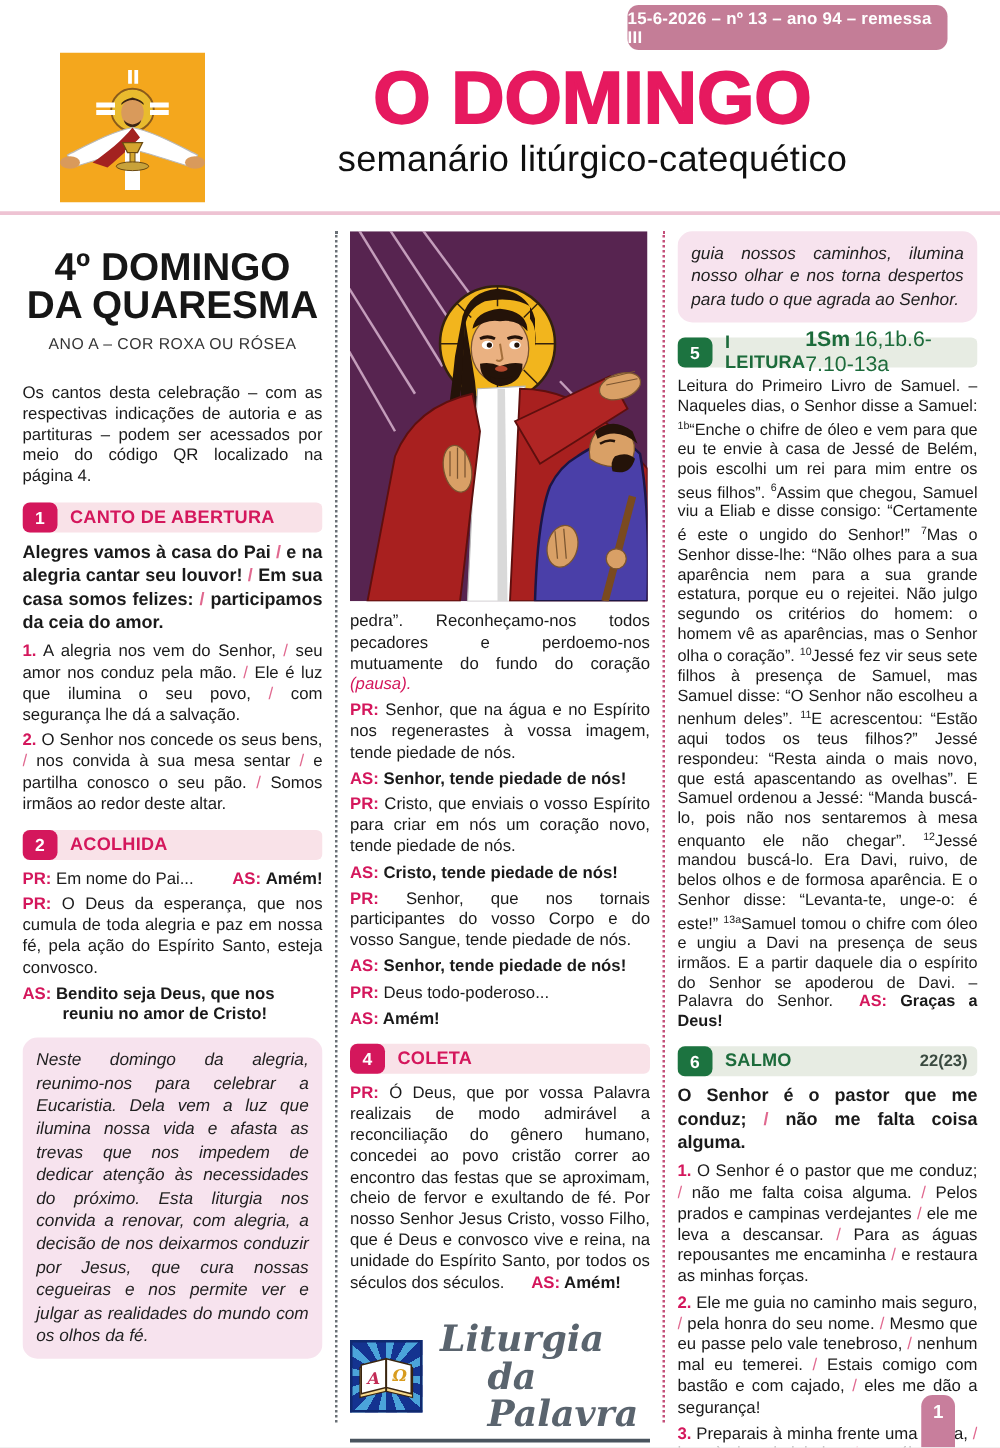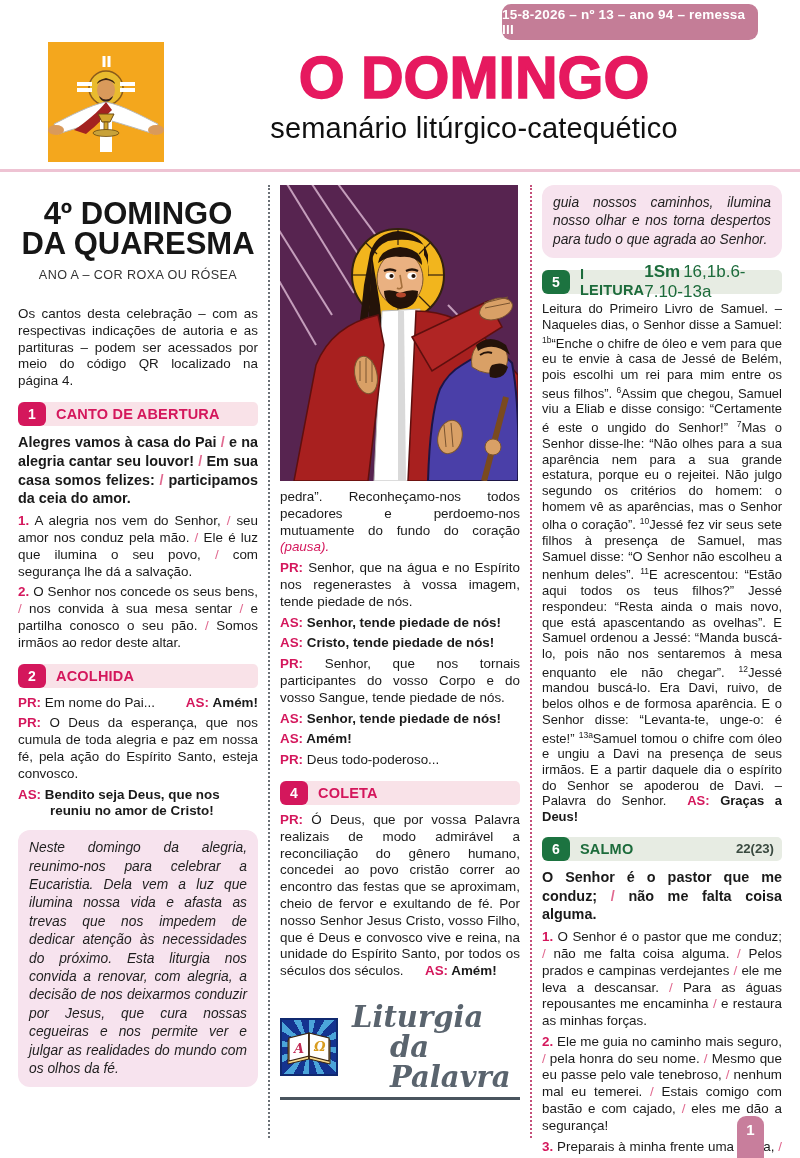--- a/index.html
+++ b/index.html
@@ -103,21 +103,21 @@
     background:#c87e9c; border-radius:9px 9px 0 0;
     color:#fff; font-weight:bold; font-size:15px; display:flex; justify-content:center; padding-top:5px;
   }
 </style>
 </head>
 <body>
 
 <div class="page">
 
   <div class="issue-badge">
-      <span>15-8-2026 – nº 13 – ano 94 – remessa III</span>
+      <span>15-6-2026 – nº 13 – ano 94 – remessa III</span>
     </div>
 
   <div class="logo-box">
     <svg width="116" height="120" viewBox="0 0 116 120">
       <rect x="0" y="0" width="116" height="120" fill="#f4a71d"></rect>
       <rect x="54.5" y="14" width="3" height="11" fill="#fff"></rect>
         <rect x="59.5" y="14" width="3" height="11" fill="#fff"></rect>
       <circle cx="58" cy="46" r="17" fill="#e9bb2e" stroke="#8a5b1b" stroke-width="1.5"></circle>
       <rect x="29" y="40" width="15" height="4" fill="#fff"></rect>
         <rect x="29" y="46" width="15" height="4" fill="#fff"></rect>
@@ -240,25 +240,26 @@
         <ellipse cx="170" cy="252" rx="12" ry="17" fill="#d9a066" stroke="#7a5430" stroke-width="1" transform="rotate(14 170 252)"></ellipse>
         <line x1="164" y1="240" x2="166" y2="262" stroke="#7a5430" stroke-width="1"></line>
         <line x1="171" y1="238" x2="173" y2="262" stroke="#7a5430" stroke-width="1"></line>
         <line x1="226" y1="212" x2="204" y2="296" stroke="#7a4a1f" stroke-width="6"></line>
         <circle cx="213" cy="262" r="8" fill="#d9a066" stroke="#7a5430" stroke-width="1"></circle>
       </svg>
 
       <p class="body"><span>pedra”. Reconheçamo-nos todos pecadores e perdoemo-nos mutuamente do fundo do coração </span><span class="run-pausa">(pausa).</span></p>
       <p class="body"><span class="run-pr">PR:</span><span> Senhor, que na água e no Espírito nos regenerastes à vossa imagem, tende piedade de nós.</span></p>
       <p class="body resp"><span class="run-as">AS:</span><span class="run-b"> Senhor, tende piedade de nós!</span></p>
+      <p class="body"><span class="run-pr">PR:</span><span> Cristo, que enviais o vosso Espírito para criar em nós um coração novo, tende piedade de nós.</span></p>
       <p class="body resp"><span class="run-as">AS:</span><span class="run-b"> Cristo, tende piedade de nós!</span></p>
       <p class="body"><span class="run-pr">PR:</span><span> Senhor, que nos tornais participantes do vosso Corpo e do vosso Sangue, tende piedade de nós.</span></p>
       <p class="body resp"><span class="run-as">AS:</span><span class="run-b"> Senhor, tende piedade de nós!</span></p>
+      <p class="body"><span class="run-pr">PR:</span><span> Deus todo-poderoso...</span></p>
       <p class="body resp"><span class="run-as">AS:</span><span class="run-b"> Amém!</span></p>
-      <p class="body"><span class="run-pr">PR:</span><span> Deus todo-poderoso...</span></p>
 
       <div class="sec-head">
         <span class="sec-num">4</span>
         <span class="sec-label">COLETA</span>
       </div>
       <p class="body"><span class="run-pr">PR:</span><span> Ó Deus, que por vossa Palavra realizais de modo admirável a reconciliação do gênero humano, concedei ao povo cristão correr ao encontro das festas que se aproximam, cheio de fervor e exultando de fé. Por nosso Senhor Jesus Cristo, vosso Filho, que é Deus e convosco vive e reina, na unidade do Espírito Santo, por todos os séculos dos séculos.</span><span class="run-gap"></span><span class="run-as">AS:</span><span class="run-b"> Amém!</span></p>
 
       <div class="banner">
         <div class="banner-row">
           <div class="burst">

